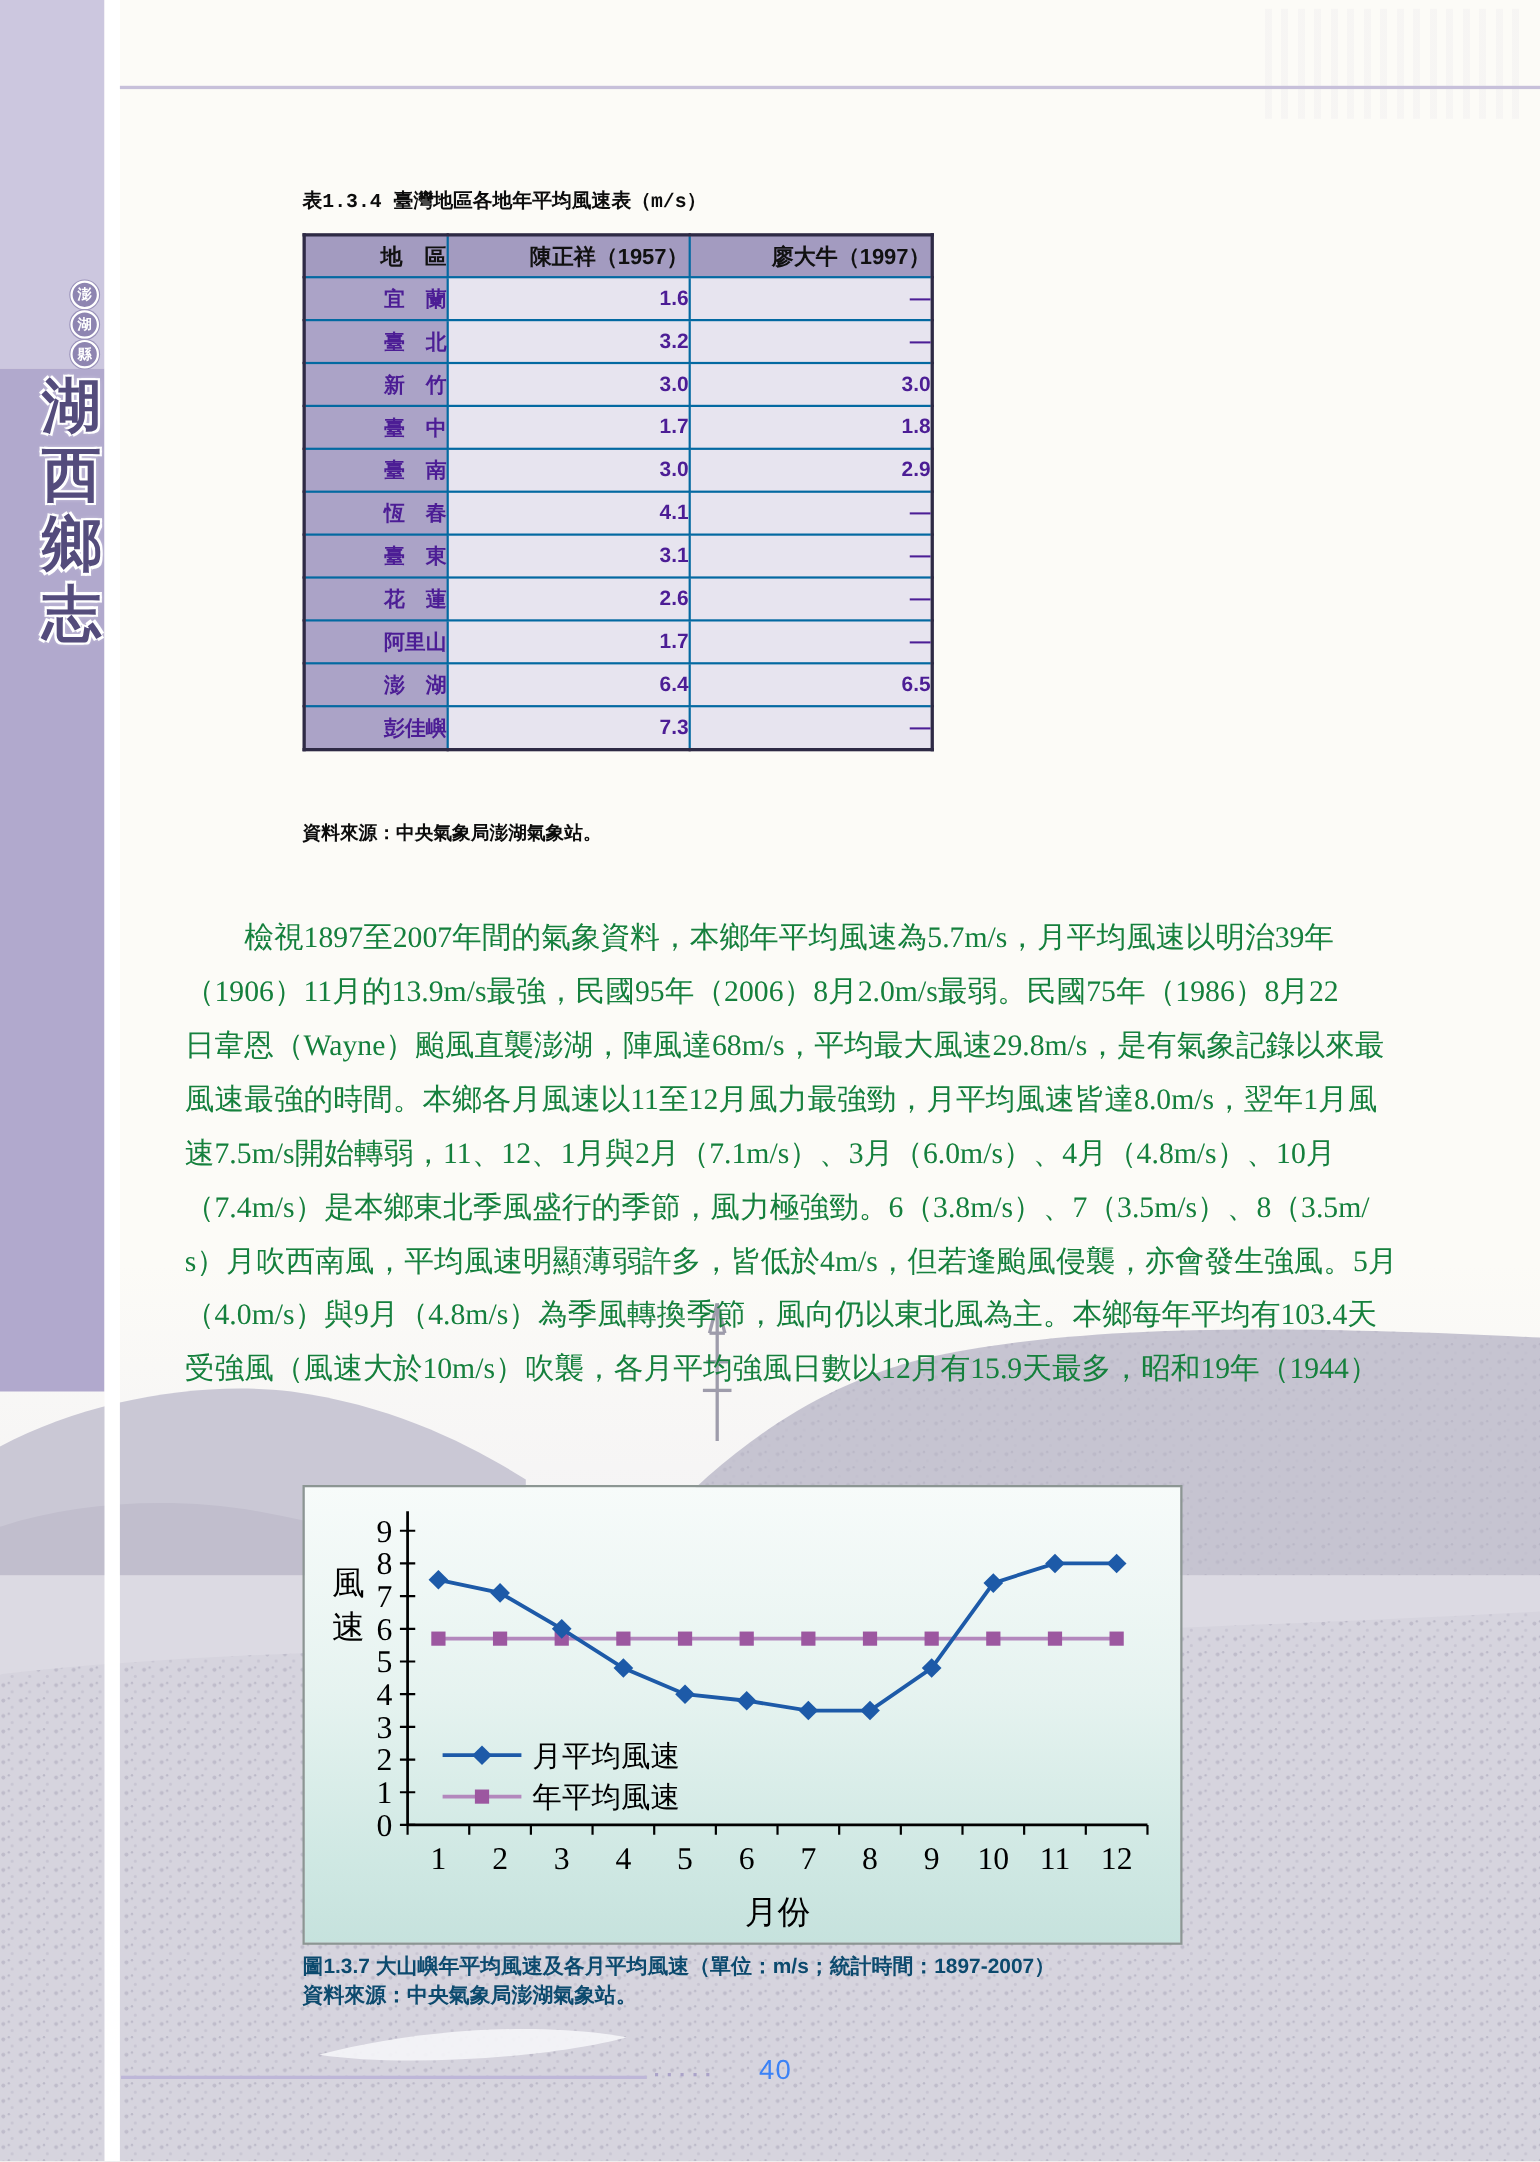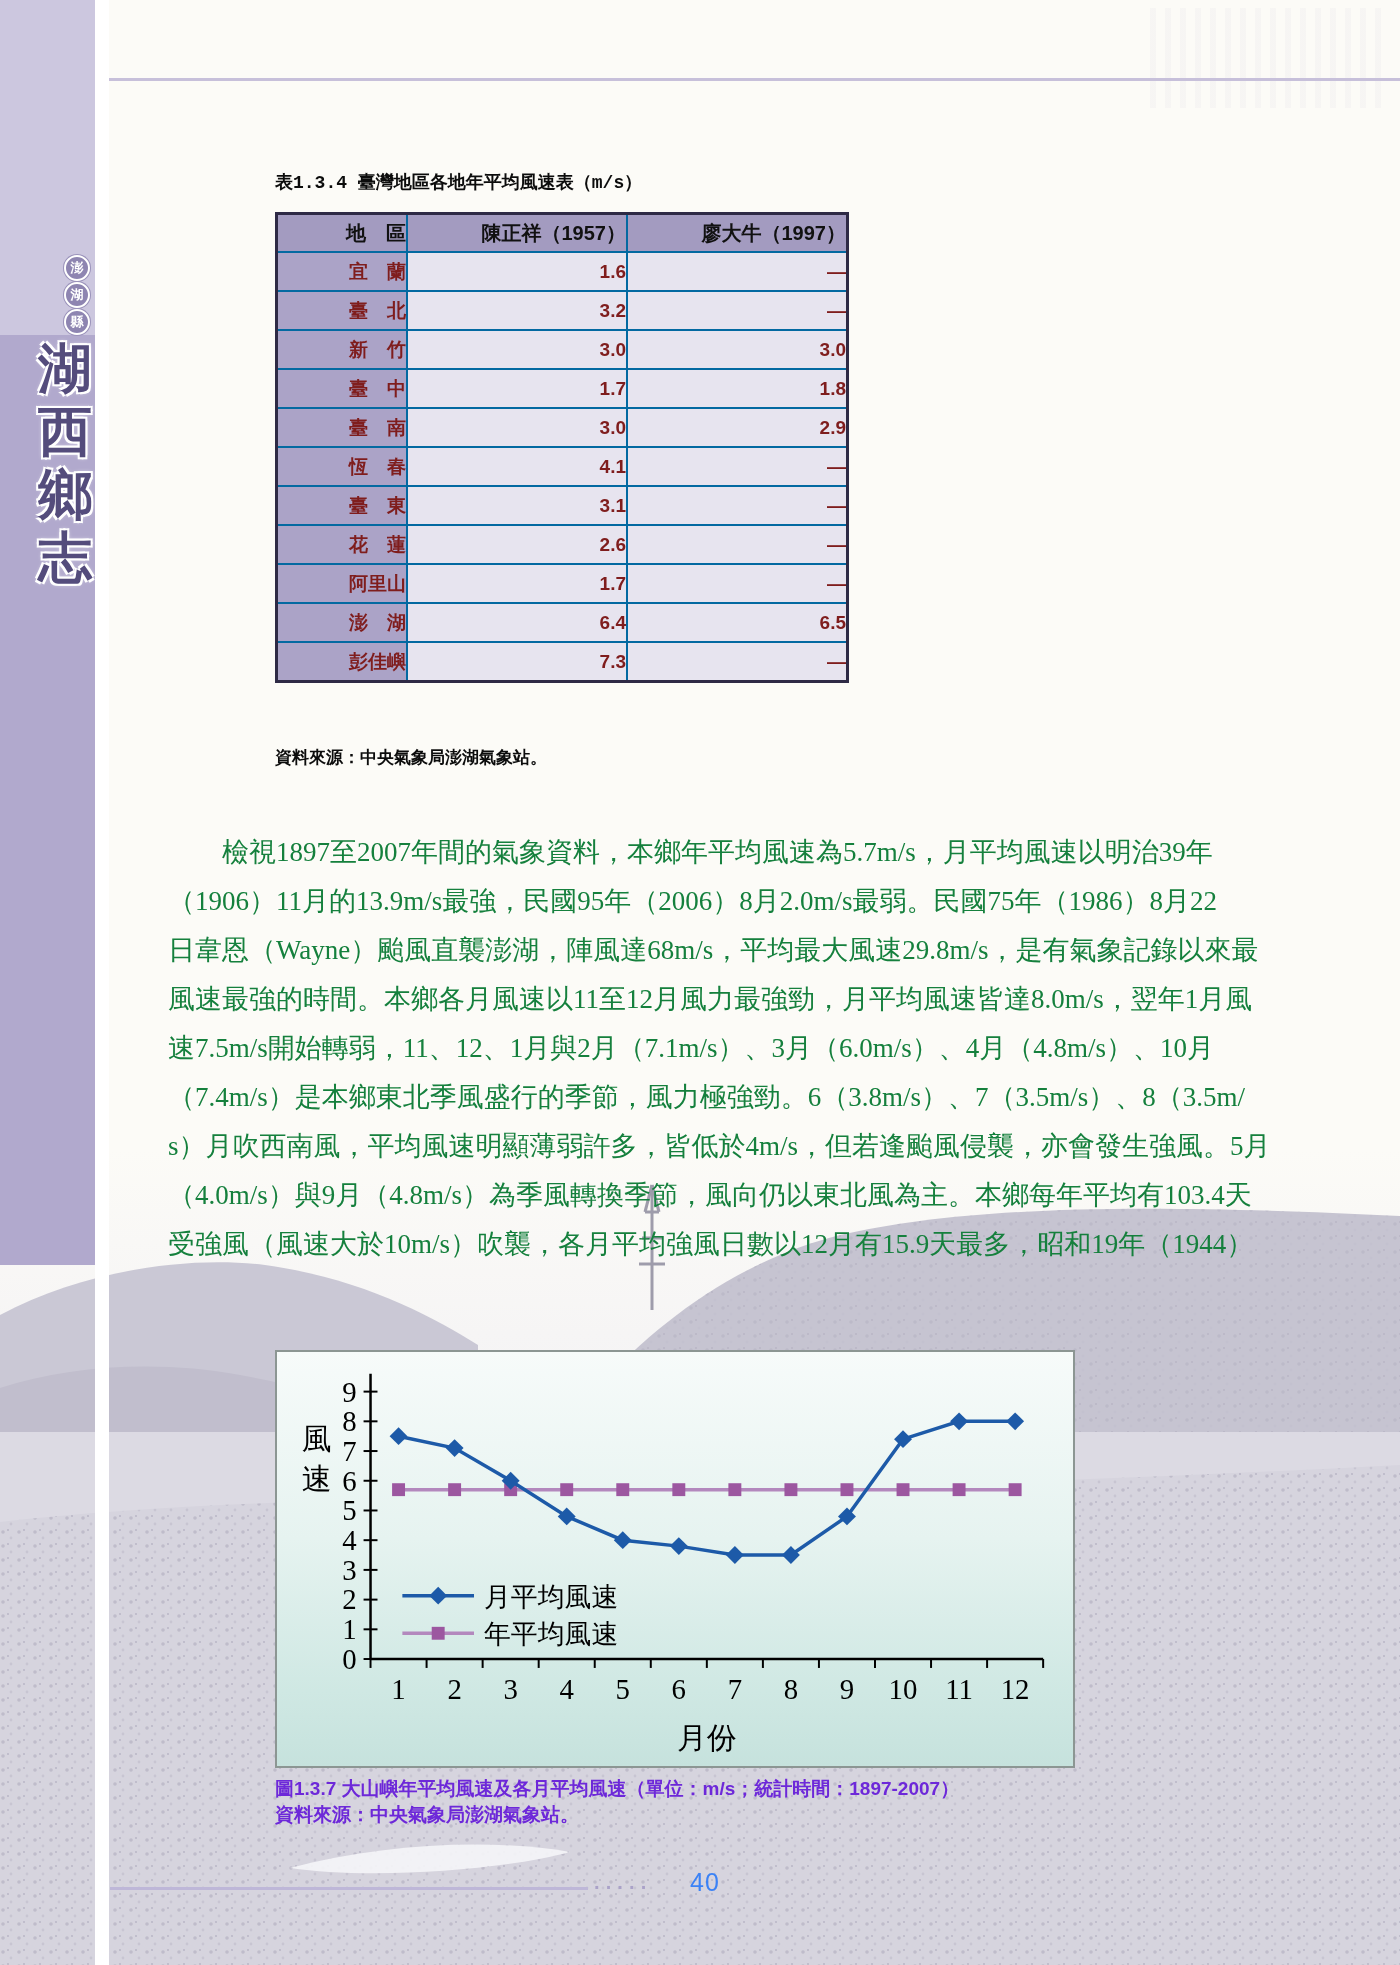--- a/index.html
+++ b/index.html
@@ -28,41 +28,41 @@
   #watermark{left:1150px;top:8px;width:240px;height:100px;z-index:1;opacity:.5;
         background:repeating-linear-gradient(90deg,rgba(176,170,198,.14) 0 6px,transparent 6px 15px);}
 
   
   #table-title{left:275px;top:170px;font-size:18px;font-weight:bold;color:#0c0c0c;z-index:3;font-family:Liberation Mono, monospace;}
   #wind-table{left:275px;top:212px;z-index:3;border-collapse:collapse;border:3px solid #2e2a45;}
   #wind-table th,#wind-table td{border:2px solid #0369a1;text-align:right;padding:0;}
   #wind-table th{height:36px;background:#a39bc0;font-size:20px;font-weight:bold;color:#111;}
   #wind-table .h-region{width:128px;}
   #wind-table .h-col{width:218px;}
-  #wind-table td{height:37px;font-size:19px;font-weight:bold;color:#7f1d1d;}
+  #wind-table td{height:37px;font-size:19px;font-weight:bold;color:#4c1d95;}
   #wind-table .c-region{background:#aba3c7;}
   #wind-table .c-val{background:#e7e4ef;}
   #table-source{left:275px;top:746px;font-size:17px;font-weight:bold;color:#0c0c0c;z-index:3;}
 
   
   #paragraph{left:168px;top:828px;width:1110px;z-index:3;
         font-family:"Liberation Serif","DejaVu Serif",serif;
         font-size:27px;color:#15803d;}
   .para-line{height:49px;line-height:49px;white-space:nowrap;}
   .para-line:first-child{padding-left:54px;}
 
   
   #chart-panel{left:275px;top:1350px;width:800px;height:418px;z-index:3;box-sizing:border-box;
         border:2px solid #8c9693;
         background:linear-gradient(180deg,#f7fbfa 0%,#e6f3f0 45%,#cfe8e3 82%,#c6e2dd 100%);}
   #chart-svg{width:100%;height:100%;}
   #chart-svg text{font-family:"Liberation Serif","DejaVu Serif",serif;fill:#000;}
 
   
-  #fig-caption{left:275px;top:1776px;font-size:19px;line-height:26px;font-weight:bold;color:#6d28d9;z-index:3;}
+  #fig-caption{left:275px;top:1776px;font-size:19px;line-height:26px;font-weight:bold;color:#0c4a6e;z-index:3;}
 
   
   #footer-line{left:110px;top:1887px;width:478px;height:3px;background:#beb7d8;z-index:3;}
   #footer-dots{left:594px;top:1876px;font-size:20px;letter-spacing:5px;color:#aaa2c8;font-weight:bold;z-index:3;}
   #page-number{left:690px;top:1868px;font-size:25px;color:#3b82f6;z-index:3;letter-spacing:1px;}
 </style>
 </head>
 <body>
 
 <div id="page">

